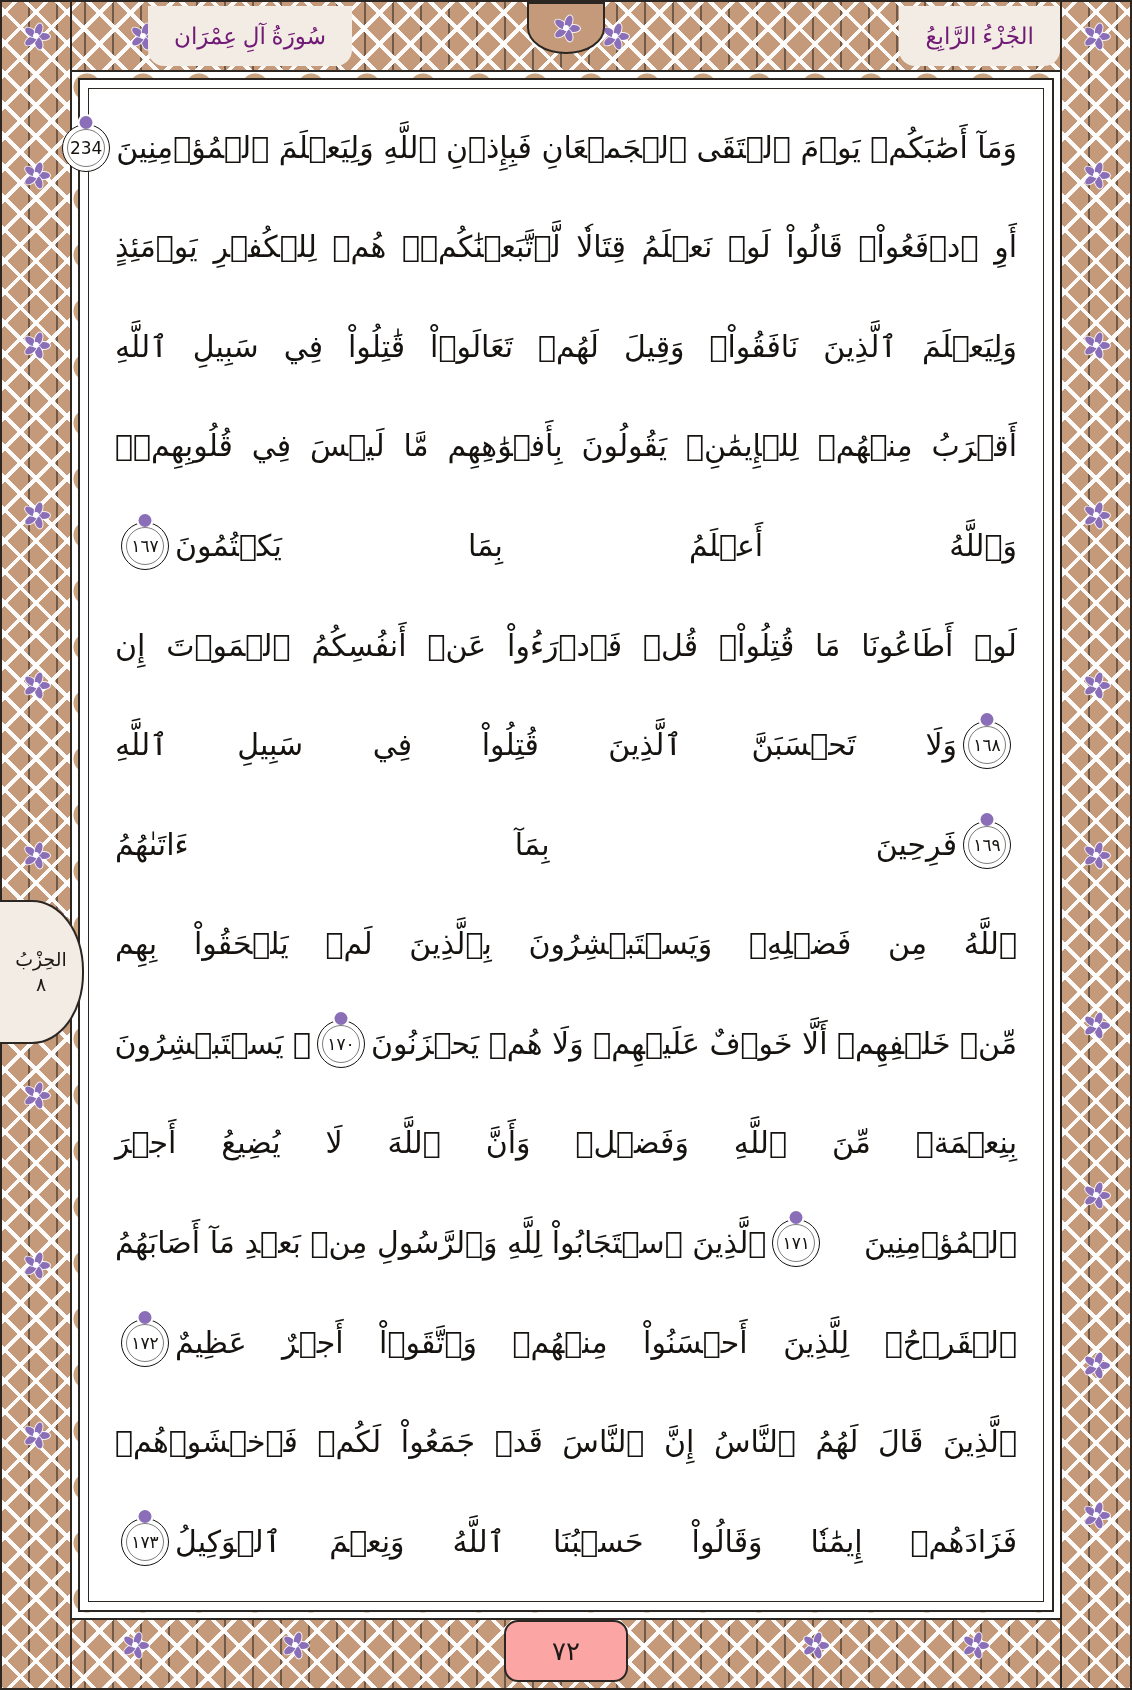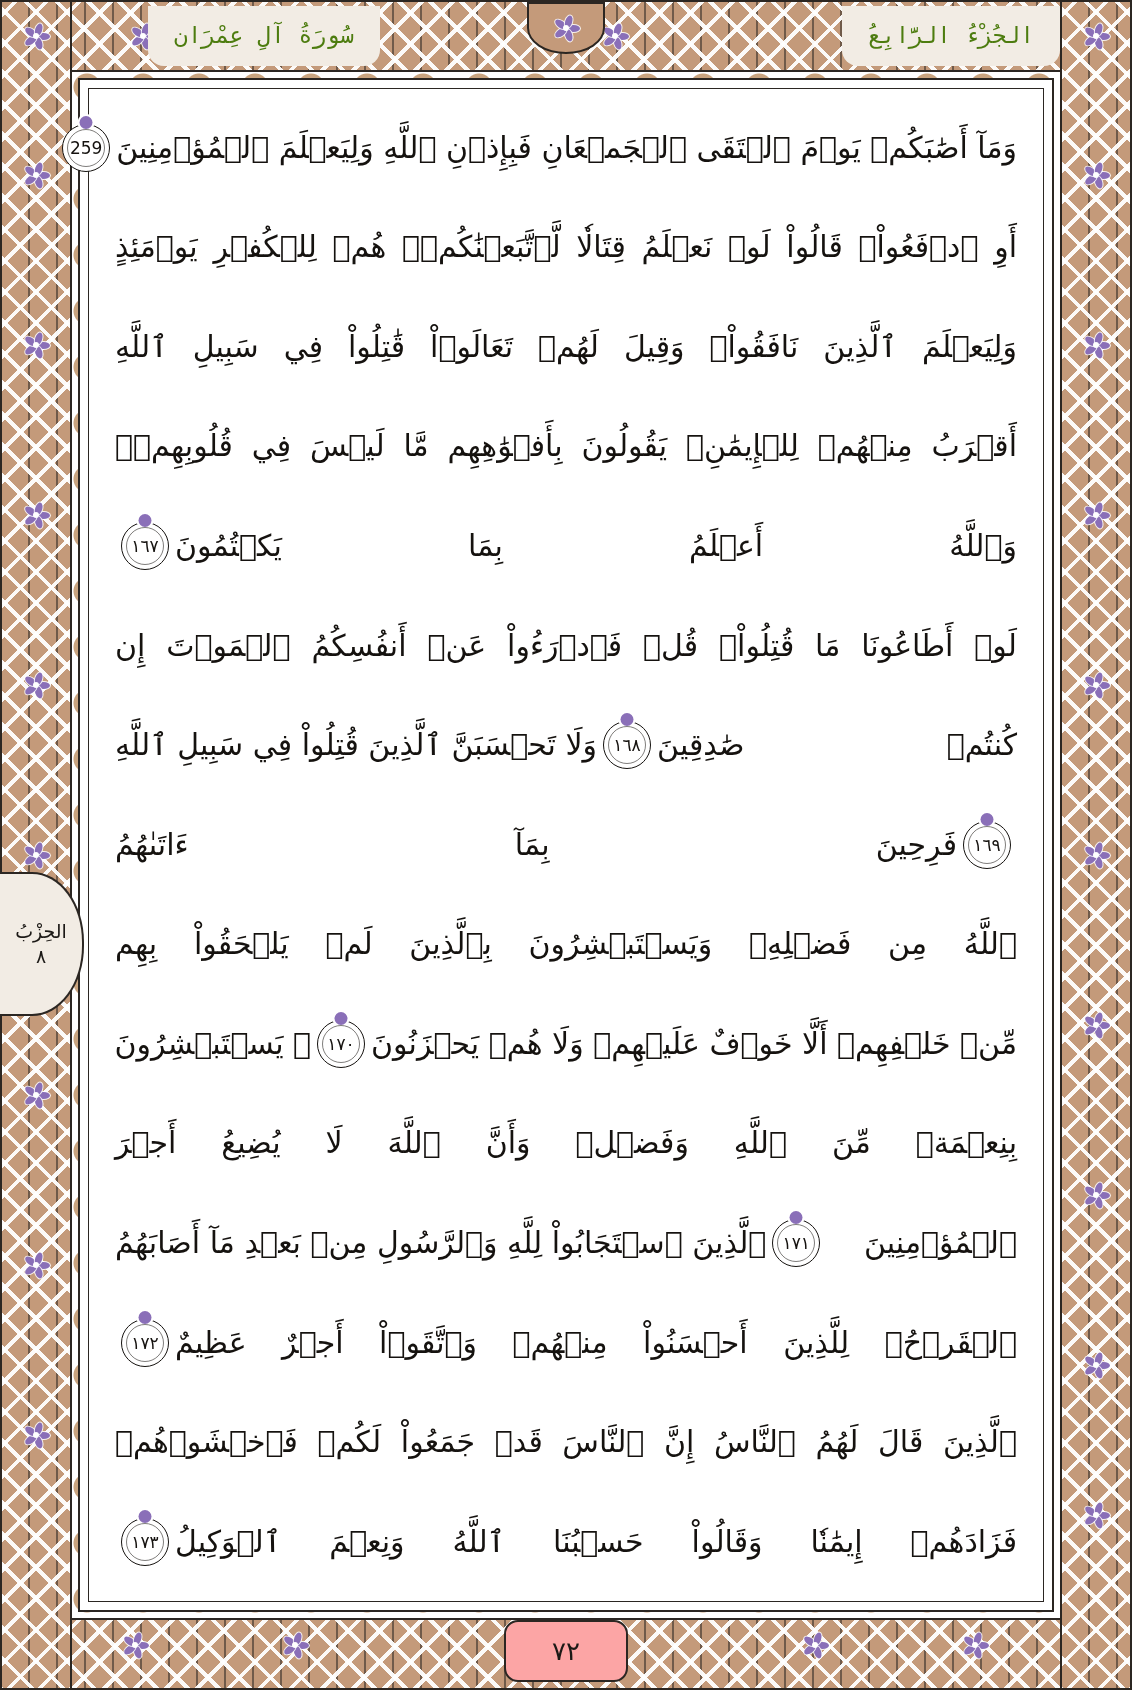--- a/index.html
+++ b/index.html
@@ -77,22 +77,22 @@
   .header-plate{
     background:#f2ece4;
     height:60px;
     display:flex;align-items:center;justify-content:center;
     padding:0 26px;
     border-radius:0 0 16px 16px;
   }
   .header-plate.left{margin-left:76px;}
   .header-plate.right{}
   .header-text{
-    font-family:Liberation Mono, monospace;
-    font-size:23px;color:#4d7c0f;direction:rtl;white-space:nowrap;
+    font-family:Liberation Serif, serif;
+    font-size:23px;color:#701a75;direction:rtl;white-space:nowrap;
     letter-spacing:.5px;
   }
 
   
   .header-medallion{
     position:absolute;left:50%;top:2px;transform:translateX(-50%);
     width:74px;height:48px;z-index:7;
     background:#c49a7a;
     border:2px solid #2b2622;
     border-radius:0 0 50% 50%;
@@ -160,21 +160,21 @@
   .ayah-mark::after{
     content:"";position:absolute;inset:4px;
     border:1px solid #15120f;border-radius:50%;
     opacity:.55;
   }
   .ayah-num{position:relative;z-index:2;direction:rtl;font-size:17px;}
 
   
   .hizb-marker{
     position:absolute;
-    left:0;top:872px;
+    left:0;top:900px;
     width:82px;height:140px;
     background:#f2ece4;
     border:2px solid #2b2622;
     border-left:none;
     border-radius:0 52px 52px 0 / 0 70px 70px 0;
     display:flex;flex-direction:column;
     align-items:center;justify-content:center;
     z-index:8;
     direction:rtl;
   }
@@ -448,21 +448,21 @@
         <span></span>
         <b></b>
       </div>
   </div>
 
   <div class="text-frame">
     <div class="text-frame-inner" id="text-body">
         <div class="line-row">
           <span class="ayah-line">وَمَآ أَصَٰبَكُمۡ يَوۡمَ ٱلۡتَقَى ٱلۡجَمۡعَانِ فَبِإِذۡنِ ٱللَّهِ وَلِيَعۡلَمَ ٱلۡمُؤۡمِنِينَ</span>
           <span class="ayah-mark">
-            <span class="ayah-num">259</span>
+            <span class="ayah-num">234</span>
           </span>
         </div>
         <div class="line-row">
           <span class="ayah-line">أَوِ ٱدۡفَعُواْۖ قَالُواْ لَوۡ نَعۡلَمُ قِتَالٗا لَّٱتَّبَعۡنَٰكُمۡۗ هُمۡ لِلۡكُفۡرِ يَوۡمَئِذٍ</span>
         </div>
         <div class="line-row">
           <span class="ayah-line">وَلِيَعۡلَمَ ٱلَّذِينَ نَافَقُواْۚ وَقِيلَ لَهُمۡ تَعَالَوۡاْ قَٰتِلُواْ فِي سَبِيلِ ٱللَّهِ</span>
         </div>
         <div class="line-row">
           <span class="ayah-line">أَقۡرَبُ مِنۡهُمۡ لِلۡإِيمَٰنِۚ يَقُولُونَ بِأَفۡوَٰهِهِم مَّا لَيۡسَ فِي قُلُوبِهِمۡۚ</span>
@@ -470,21 +470,20 @@
         <div class="line-row">
           <span class="ayah-line">وَٱللَّهُ أَعۡلَمُ بِمَا يَكۡتُمُونَ</span>
           <span class="ayah-mark">
             <span class="ayah-num">١٦٧</span>
           </span>
         </div>
         <div class="line-row">
           <span class="ayah-line">لَوۡ أَطَاعُونَا مَا قُتِلُواْۗ قُلۡ فَٱدۡرَءُواْ عَنۡ أَنفُسِكُمُ ٱلۡمَوۡتَ إِن</span>
         </div>
         <div class="line-row">
-          <span class="ayah-line">كُنتُمۡ صَٰدِقِينَ</span>
           <span class="ayah-mark">
             <span class="ayah-num">١٦٨</span>
           </span>
           <span class="ayah-line">وَلَا تَحۡسَبَنَّ ٱلَّذِينَ قُتِلُواْ فِي سَبِيلِ ٱللَّهِ</span>
         </div>
         <div class="line-row">
           <span class="ayah-mark">
             <span class="ayah-num">١٦٩</span>
           </span>
           <span class="ayah-line">فَرِحِينَ بِمَآ ءَاتَىٰهُمُ</span>

